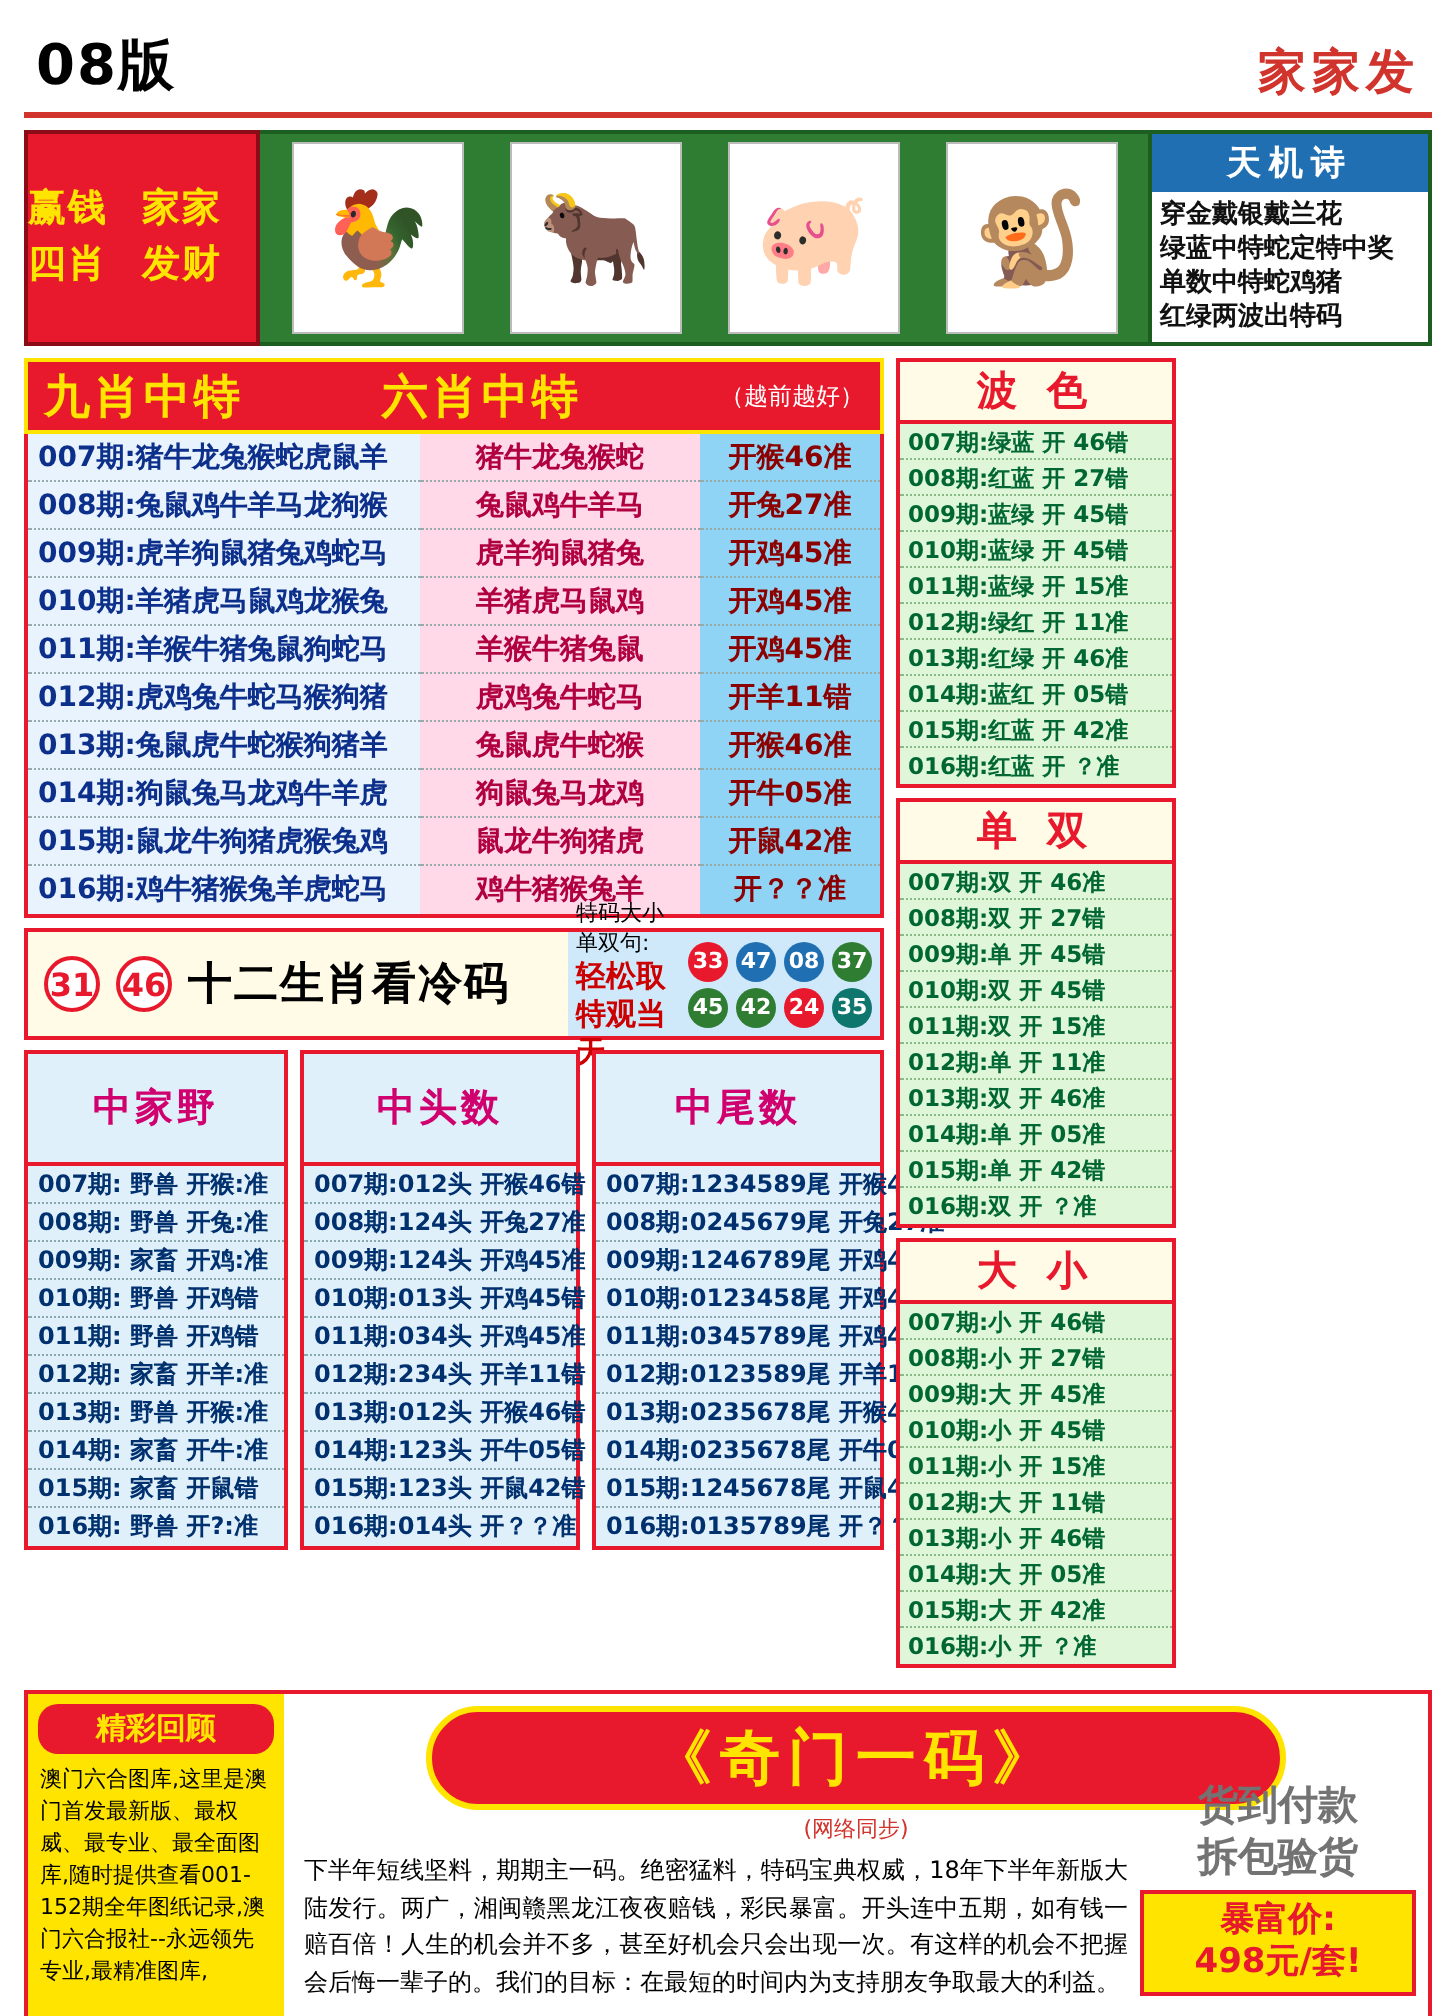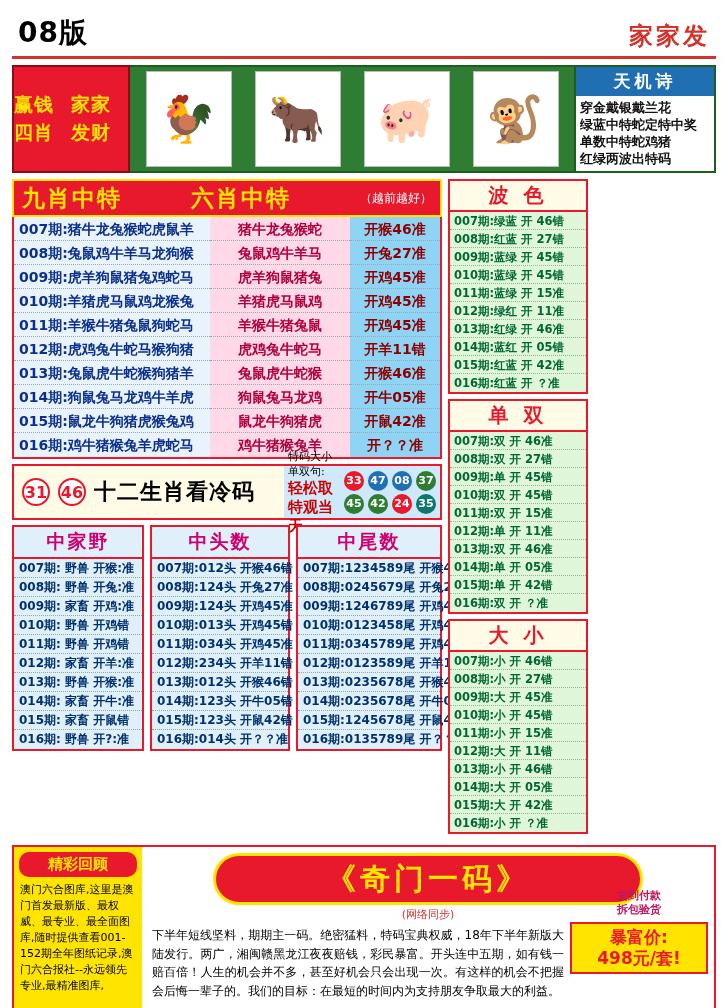--- a/index.html
+++ b/index.html
@@ -103,21 +103,21 @@
   }
 
   
   .boxes { display:flex; gap:6px; margin-top:5px; }
   .box { border:2px solid #e8192c; background:#dff0fb; }
   .box.b1 { width:132px; }
   .box.b2 { width:140px; }
   .box.b3 { width:146px; }
   .box-title {
     text-align:center; font-size:19px; font-weight:bold; color:#d0006f;
-    padding:2px 0; border-bottom:2px solid #e8192c; background:#dff0fb; letter-spacing:2px;
+    padding:14px 0; border-bottom:2px solid #e8192c; background:#dff0fb; letter-spacing:2px;
   }
   .box .row {
     font-size:12px; font-weight:bold; color:#00306e; padding:1px 5px;
     border-bottom:1px dotted #8aa; white-space:nowrap; height:19px; line-height:17px;
   }
   .box .row:last-child { border-bottom:none; }
 
   
   .panel { border:2px solid #e8192c; background:#dff7d8; margin-bottom:5px; }
   .panel-title {
@@ -145,21 +145,21 @@
     border:3px solid #ffe400; display:flex; align-items:center; justify-content:center;
     color:#ffe400; font-weight:bold; font-size:30px; letter-spacing:4px;
   }
   .netsync { text-align:center; color:#d0342c; font-size:11px; margin-top:2px; }
   .body-text {
     font-size:12px; line-height:1.55; padding:4px 150px 4px 10px; color:#000; text-align:justify;
   }
   .pay-box {
     position:absolute; right:6px; top:42px; width:138px; text-align:center;
   }
-  .pay-l1 { font-size:11px; font-weight:bold; color:#be185d; line-height:1.3; }
+  .pay-l1 { font-size:20px; font-weight:bold; color:#737373; line-height:1.3; }
   .pay-price {
     margin-top:4px; background:#ffe400; border:2px solid #e8192c; color:#e8192c;
     font-weight:bold; font-size:17px; padding:3px 2px; line-height:1.25;
   }
 </style>
 </head>
 <body>
 
 <div class="page">
 

